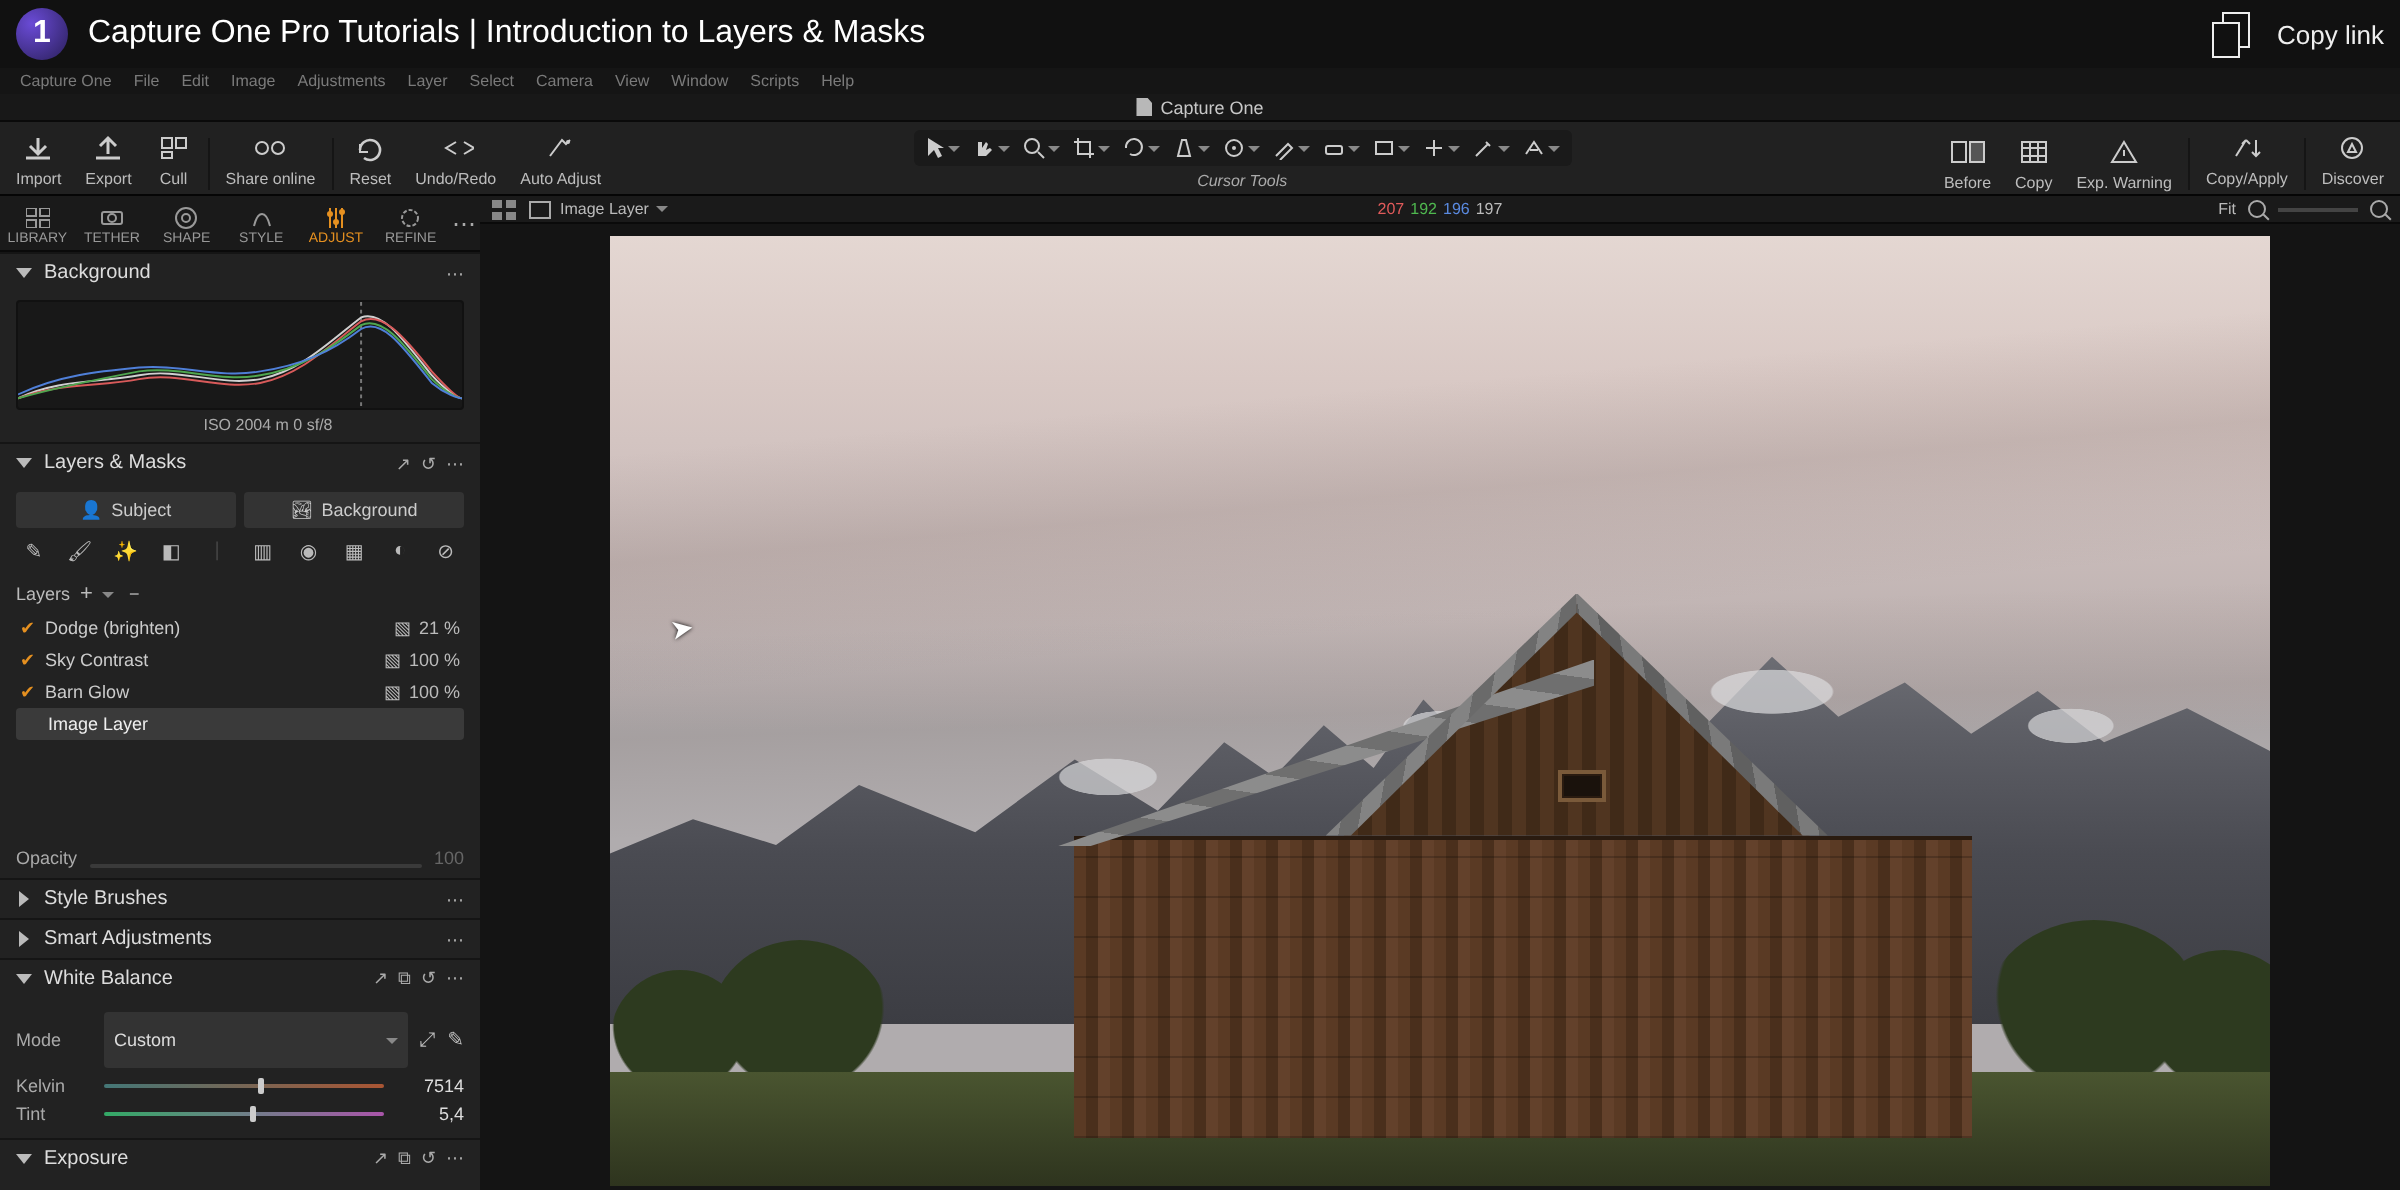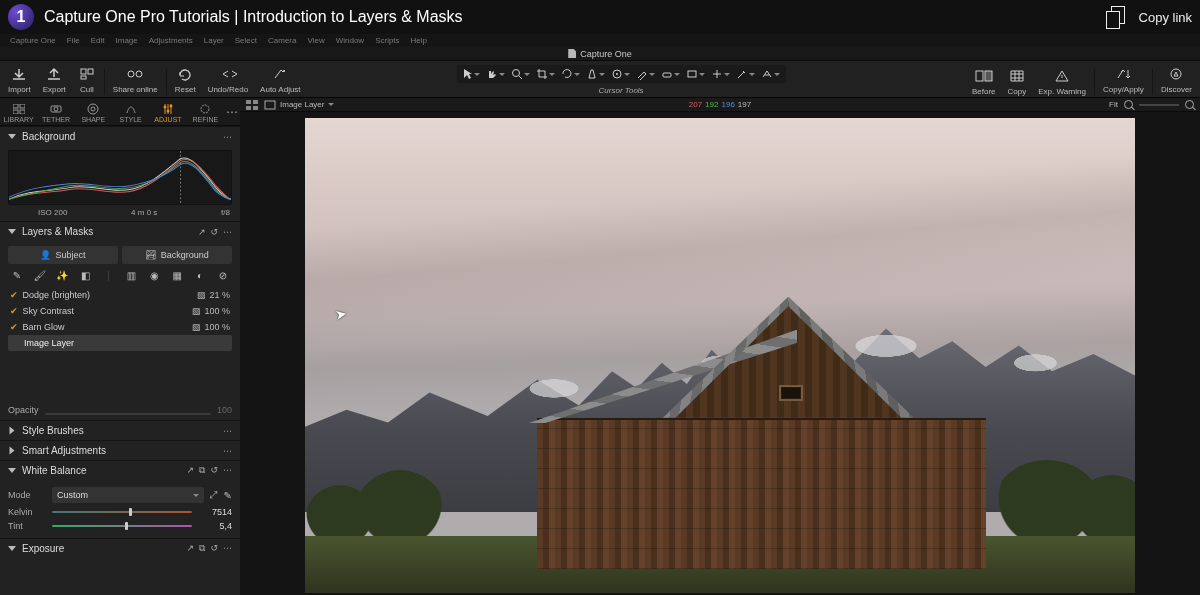--- a/index.html
+++ b/index.html
@@ -52,40 +52,40 @@
 
   
   .left-panel { position:absolute; top:126px; left:0; width:240px; bottom:0; background:#222; overflow:hidden; }
   .panel-section-hdr { height:20px; display:flex; align-items:center; padding:0 8px; background:#222; font-size:10px; color:#ddd; border-top:1px solid #151515;}
   .panel-section-hdr .chev { width:0;height:0;border-left:4px solid transparent;border-right:4px solid transparent;border-top:5px solid #bbb; margin-right:6px;}
   .panel-section-hdr.collapsed .chev { transform:rotate(-90deg); }
   .panel-section-hdr .hdr-icons { margin-left:auto; display:flex; gap:5px; color:#aaa; font-size:9px;}
   .panel-body { padding:5px 8px; }
 
   .histo-box { height:55px; margin:4px 8px 2px 8px; background:#181818; border:1px solid #111; border-radius:2px; position:relative; overflow:hidden;}
-  .histo-meta { display:flex; justify-content:space-between; padding:1px 10px 4px 10px; font-size:8px; color:#aaa;margin-left:28px;}
+  .histo-meta { display:flex; justify-content:center; padding:1px 10px 4px 10px; font-size:8px; color:#aaa;margin-left:28px;}
 
   .lm-row1 { display:flex; gap:4px; margin-bottom:4px;}
   .lm-btn { flex:1; background:#333; border-radius:2px; height:18px; display:flex; align-items:center; justify-content:center; gap:4px; font-size:9px; color:#ccc;}
   .lm-icons { display:flex; justify-content:space-between; padding:2px 2px 6px 2px;}
   .lm-icons span { width:14px; text-align:center; color:#bababa; font-size:10px;}
   .layers-hdr { display:flex; align-items:center; font-size:9px; color:#bbb; gap:5px; padding:3px 0;}
   .layers-hdr .plus { font-size:11px;}
   .layer-row { display:flex; align-items:center; height:16px; font-size:9px; color:#ccc; padding:0 2px; border-radius:2px;}
   .layer-row .chk { color:#e59020; margin-right:5px; font-size:9px;}
   .layer-row .lr-right { margin-left:auto; display:flex; gap:4px; align-items:center; color:#bbb;}
   .layer-row.selected { background:#3a3a3a; color:#eee; }
   .opacity-row { display:flex; align-items:flex-end; gap:6px; margin-top:54px; font-size:9px; color:#aaa;}
   .opacity-track { flex:1; height:2px; background:#3a3a3a; border-radius:1px;}
   .two-btn-row { display:flex; gap:4px; margin-top:6px;}
   .small-btn { flex:1; background:#2c2c2c; height:16px; border-radius:2px; display:flex; align-items:center; justify-content:center; font-size:8px; color:#888;}
 
   .wb-row { display:flex; align-items:center; font-size:9px; color:#ccc; padding:2px 0; gap:6px;}
   .wb-label { width:38px; color:#aaa;}
-  .wb-select { flex:1; background:#333; height:16px; border-radius:2px; display:flex; align-items:center; padding:0 5px; font-size:9px; color:#ddd;}
+  .wb-select { flex:1; background:#333; height:28px; border-radius:2px; display:flex; align-items:center; padding:0 5px; font-size:9px; color:#ddd;}
   .wb-track { flex:1; height:2px; background:linear-gradient(90deg,#477,#a53); position:relative; border-radius:1px;}
   .wb-track.tint { background:linear-gradient(90deg,#3a6,#a5a);}
   .wb-knob { position:absolute; top:-3px; width:3px; height:8px; background:#ccc; border-radius:1px;}
   .wb-val { width:34px; text-align:right; color:#ddd;}
   .eyedrop { color:#bbb; font-size:10px;}
 
   
   .viewer { position:absolute; top:112px; left:240px; right:0; bottom:0; background:#141414; display:flex; align-items:flex-start; justify-content:center; }
   .img-frame { margin-top:6px; width:830px; height:475px; background:#000; position:relative; overflow:hidden; }
 
@@ -511,20 +511,26 @@
       <span>🖌</span>
       <span>✨</span>
       <span>◧</span>
       <span style="color:#444">|</span>
       <span>▥</span>
       <span>◉</span>
       <span>▦</span>
       <span>◐</span>
       <span>⊘</span>
     </div>
+    <div class="layers-hdr">
+      <span>Layers</span>
+      <span class="plus">+</span>
+      <span class="caret"></span>
+      <span style="margin-left:2px;">−</span>
+    </div>
     <div class="layer-row">
       <span class="chk">✔</span>
       <span>Dodge (brighten)</span>
       <span class="lr-right">
           <span>▧</span>
           <span>21 %</span>
         </span>
     </div>
     <div class="layer-row">
       <span class="chk">✔</span>

